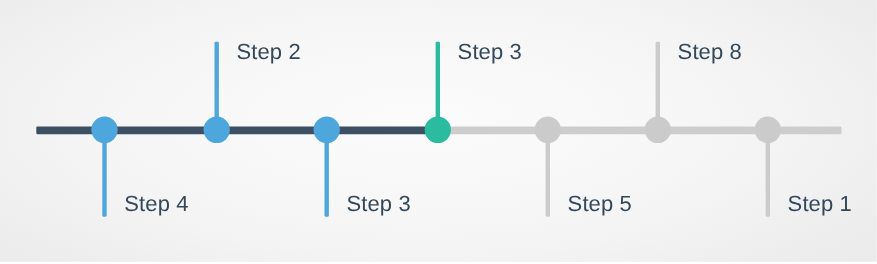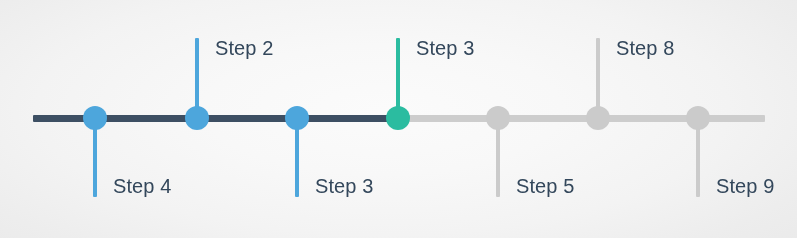--- a/index.html
+++ b/index.html
@@ -106,17 +106,17 @@
         <div class="label" style="left: 18px; top: 176px; color: rgb(51, 71, 91);">Step 5</div>
       </div>
       <div class="step" style="left: 598px;">
         <div class="stem" style="width: 4px; left: -2px; background: rgb(203, 203, 203); top: 38px; height: 80px;"></div>
         <div class="node" title="Step 6" style="width: 24px; height: 24px; left: -12px; top: 106px; background: rgb(203, 203, 203);"></div>
         <div class="label" style="left: 18px; top: 38px; color: rgb(51, 71, 91);">Step 8</div>
       </div>
       <div class="step" style="left: 698px;">
         <div class="stem" style="width: 4px; left: -2px; background: rgb(203, 203, 203); top: 118px; height: 79px;"></div>
         <div class="node" title="Step 7" style="width: 24px; height: 24px; left: -12px; top: 106px; background: rgb(203, 203, 203);"></div>
-        <div class="label" style="left: 18px; top: 176px; color: rgb(51, 71, 91);">Step 9</div>
+        <div class="label" style="left: 18px; top: 176px; color: rgb(51, 71, 91);">Step 1</div>
       </div>
     </div>
 
 </div>
 
 </body></html>

